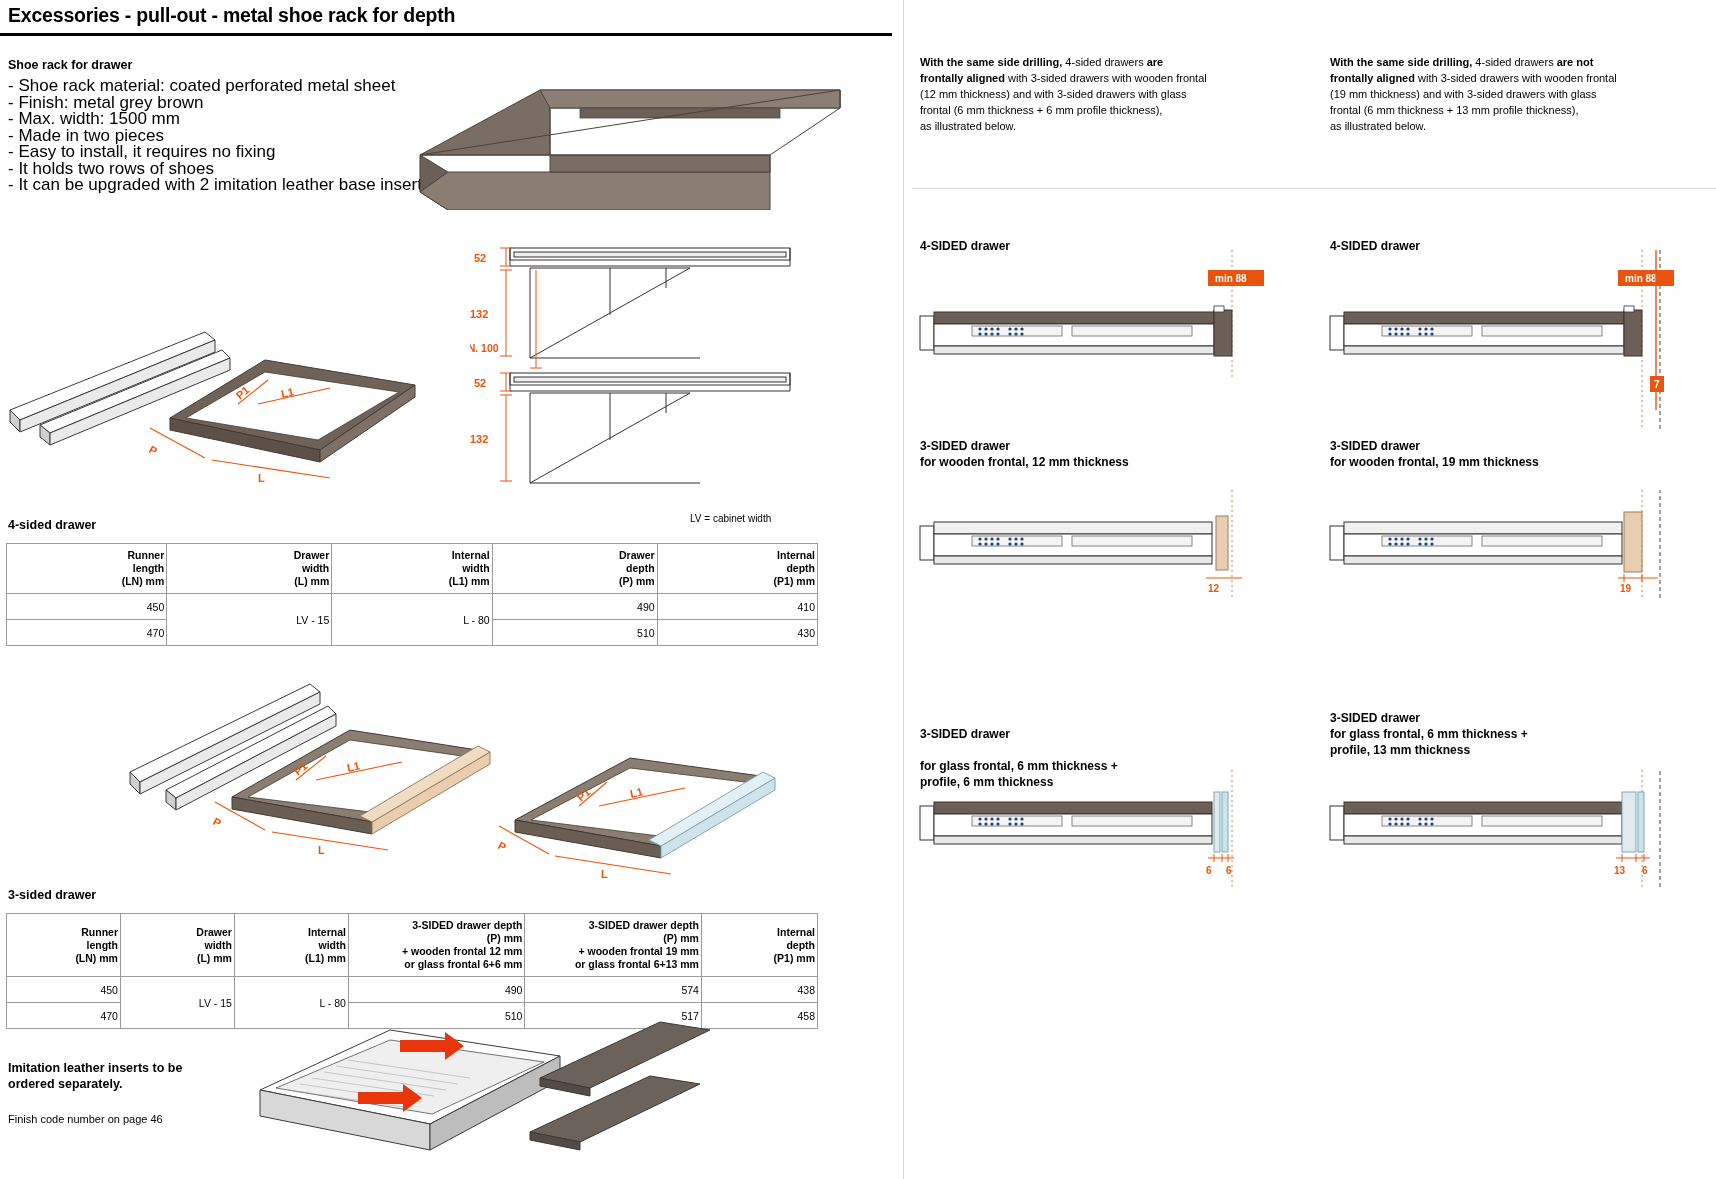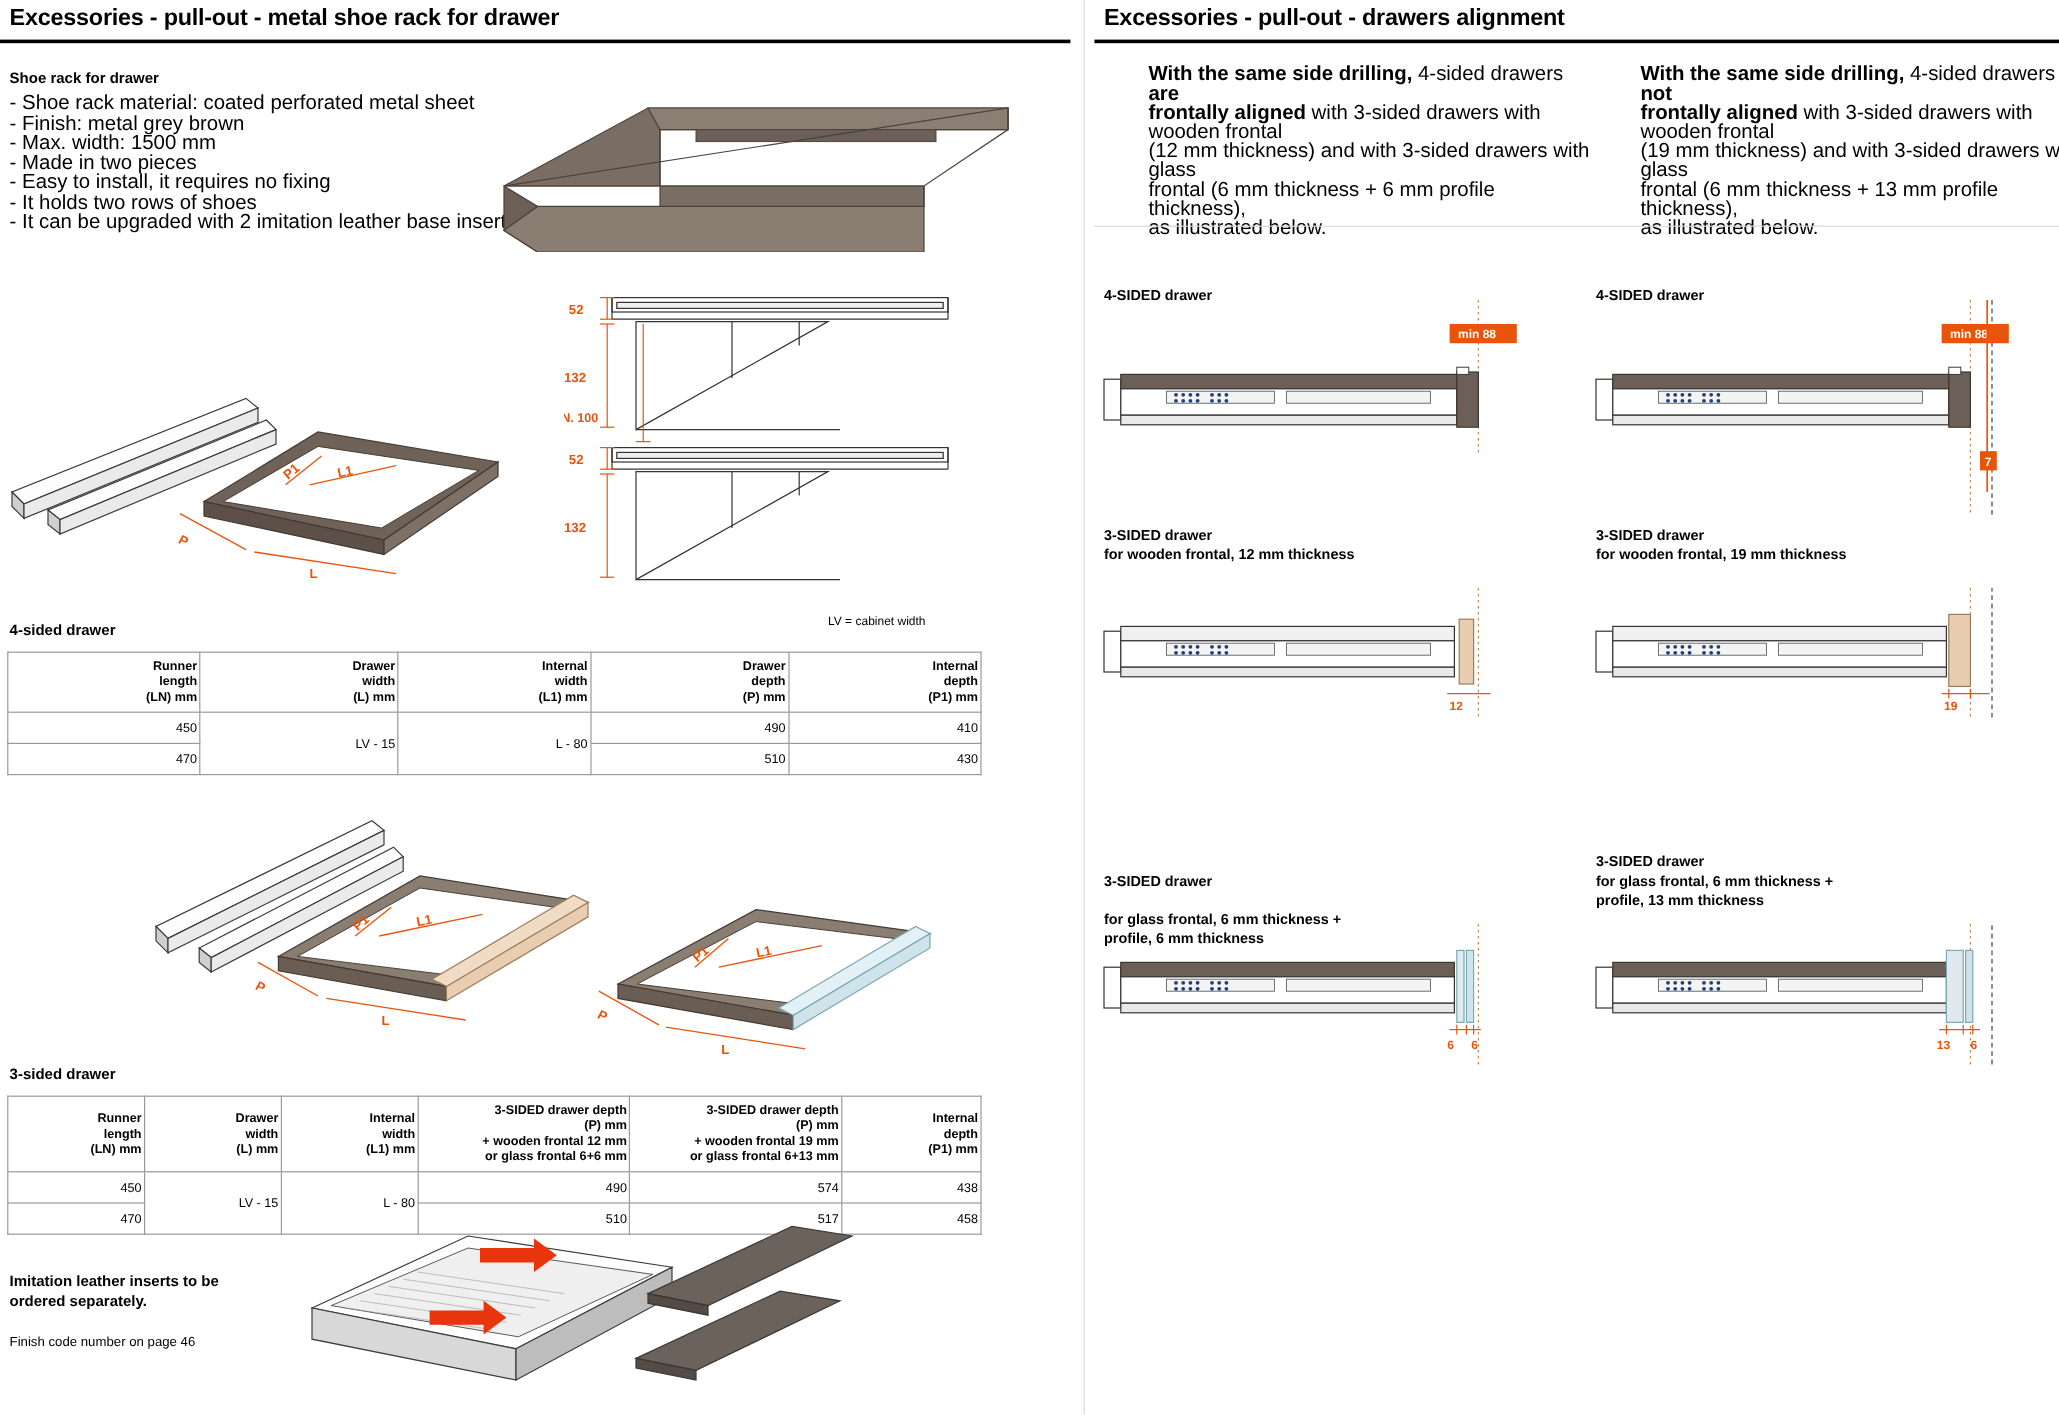--- a/index.html
+++ b/index.html
@@ -27,21 +27,21 @@
   .bullets div{white-space:nowrap;}
 
   
   table.spec{border-collapse:collapse;font-size:10.5px;}
   table.spec th,table.spec td{border:1px solid #9a9a9a;text-align:right;vertical-align:middle;}
   table.spec th{font-weight:bold;line-height:13px;padding:5px 2px;}
   table.spec td{padding:3px 2px;height:19px;}
   .tbl-label{font-weight:bold;font-size:12.5px;margin-bottom:6px;}
 
   
-  .rt-note{font-size:17px;line-height:16px;margin-left:37px;}
+  .rt-note{font-size:11px;line-height:16px;}
   .rt-note b{font-weight:bold;}
   .rt-cap{font-size:12px;font-weight:bold;line-height:16px;}
 
   
   .draw{position:absolute;}
   .dim{fill:#e8540c;font-size:11px;font-weight:bold;font-family:"Liberation Sans",sans-serif;}
   .dimsm{fill:#e8540c;font-size:10px;font-weight:bold;font-family:"Liberation Sans",sans-serif;}
   .minbox{fill:#e8540c;}
   .minbox-t{fill:#ffffff;font-size:10px;font-weight:bold;font-family:"Liberation Sans",sans-serif;}
 
@@ -51,21 +51,21 @@
 </head>
 <body>
 
 <div class="page">
 
   <div class="vdivider"></div>
 
   <div class="col-left">
 
     <div style="position:absolute;left:0;top:4px;width:892px;">
-      <div class="hdr">Excessories - pull-out - metal shoe rack for drawer</div>
+      <div class="hdr">Excessories - pull-out - metal shoe rack for depth</div>
       <div class="hdr-rule"></div>
     </div>
 
     <div style="position:absolute;left:8px;top:58px;width:430px;">
       <div class="sub-title">Shoe rack for drawer</div>
       <div class="bullets">
         <div>- Shoe rack material: coated perforated metal sheet</div>
         <div>- Finish: metal grey brown</div>
         <div>- Max. width: 1500 mm</div>
         <div>- Made in two pieces</div>
@@ -330,24 +330,20 @@
       <g fill="#e8350c">
         <polygon points="160,20 205,20 205,12 224,26 205,40 205,32 160,32"></polygon>
         <polygon points="118,72 163,72 163,64 182,78 163,92 163,84 118,84"></polygon>
       </g>
     </svg>
 
   </div>
 
   <div class="col-right">
 
-    <div style="position:absolute;left:0;top:4px;width:804px;">
-      <div class="hdr">Excessories - pull-out - drawers alignment</div>
-      <div class="hdr-rule"></div>
-    </div>
 
     <div class="rt-note" style="position:absolute;left:8px;top:54px;width:370px;">
       <div>
         <b>With the same side drilling,</b><span> 4-sided drawers </span><b>are</b>
       </div>
       <div>
         <b>frontally aligned</b><span> with 3-sided drawers with wooden frontal</span>
       </div>
       <div>(12 mm thickness) and with 3-sided drawers with glass</div>
       <div>frontal (6 mm thickness + 6 mm profile thickness),</div>

